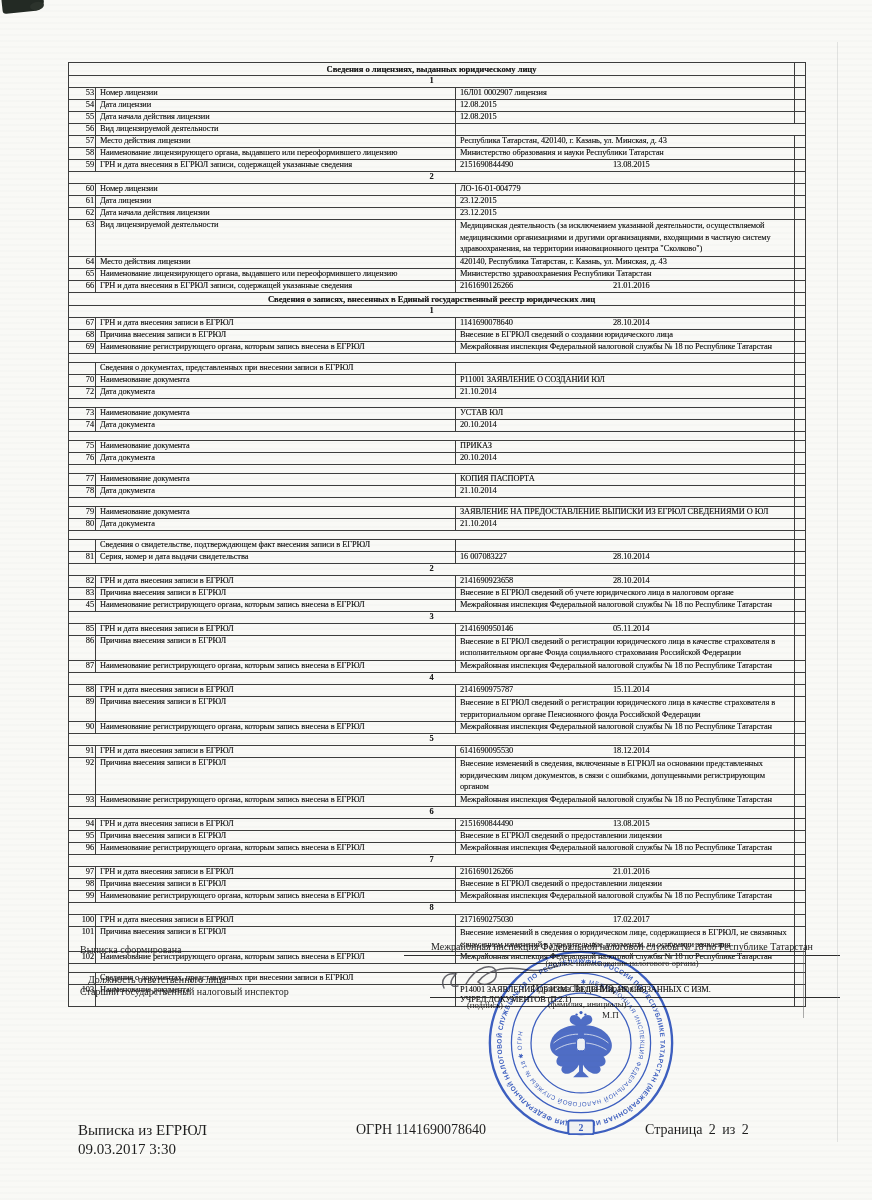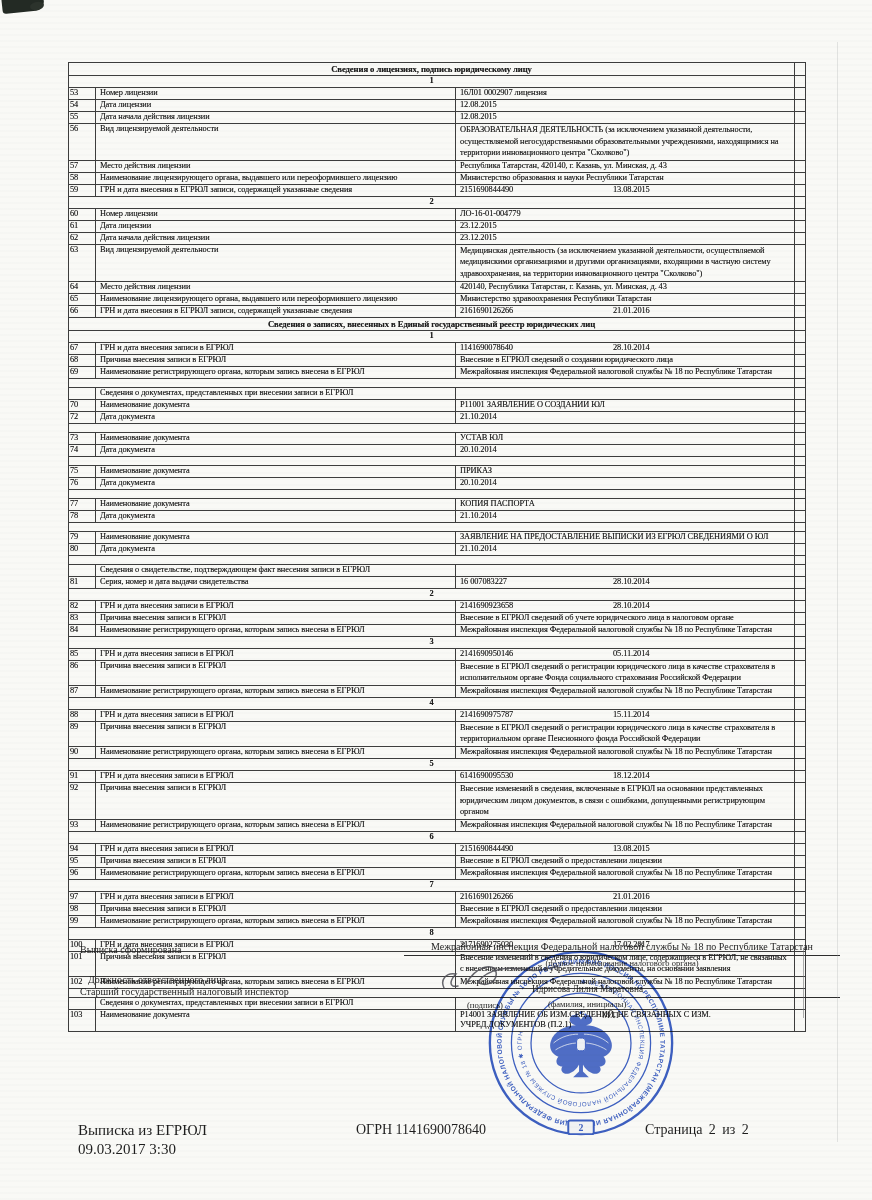--- a/index.html
+++ b/index.html
@@ -20,21 +20,21 @@
     position:absolute;left:68px;top:62px;width:738px;
     border:1px solid #3d3d3d;
     font-size:8.4px;line-height:10px;letter-spacing:-0.1px;
     text-shadow:0 0 .4px rgba(20,20,20,.55);
   }
   .trow{display:grid;grid-template-columns:27px 1fr 339px 10px;border-bottom:1px solid #3d3d3d;}
   .trow:last-child{border-bottom:none;}
   .trow.full{grid-template-columns:1fr 10px;}
   .c{border-right:1px solid #3d3d3d;padding:0 3px 1px 4px;min-height:10px;}
   .c:last-child{border-right:none;padding:0;}
-  .c-num{text-align:left;padding:0 1px 1px;}
+  .c-num{text-align:right;padding:0 1px 1px;}
   .c-val{position:relative;}
   .c-val.wrap{line-height:11.6px;}
   .date{position:absolute;left:157px;top:0;}
   .title-c{font-weight:bold;text-align:center;font-size:8.7px;padding:1px 2px;}
   .group-c{font-weight:bold;text-align:center;padding:0 2px 1px;}
   .trow.spacer .c{min-height:8px;}
 
   
   .abs{position:absolute;}
   .f-label{font-size:10px;line-height:12px;}
@@ -56,21 +56,21 @@
   .stamp-svg{left:483px;top:945px;mix-blend-mode:multiply;opacity:.92;filter:blur(.2px);}
 </style>
 </head>
 <body>
 
 <div class="corner-mark"></div>
 <div class="corner-mark2"></div>
 
 <div class="doc-table">
     <div class="trow full">
-      <div class="c title-c">Сведения о лицензиях, подпись юридическому лицу</div>
+      <div class="c title-c">Сведения о лицензиях, выданных юридическому лицу</div>
       <div class="c"></div>
     </div>
     <div class="trow full">
       <div class="c group-c">1</div>
       <div class="c"></div>
     </div>
     <div class="trow">
       <div class="c c-num">53</div>
       <div class="c">Номер лицензии</div>
       <div class="c c-val"><span>16Л01 0002907 лицензия</span></div>
@@ -84,21 +84,20 @@
     </div>
     <div class="trow">
       <div class="c c-num">55</div>
       <div class="c">Дата начала действия лицензии</div>
       <div class="c c-val"><span>12.08.2015</span></div>
       <div class="c"></div>
     </div>
     <div class="trow">
       <div class="c c-num">56</div>
       <div class="c">Вид лицензируемой деятельности</div>
-      <div class="c c-val wrap"><span>ОБРАЗОВАТЕЛЬНАЯ ДЕЯТЕЛЬНОСТЬ (за исключением указанной деятельности, осуществляемой негосударственными образовательными учреждениями, находящимися на территории инновационного центра "Сколково")</span></div>
       <div class="c"></div>
     </div>
     <div class="trow">
       <div class="c c-num">57</div>
       <div class="c">Место действия лицензии</div>
       <div class="c c-val"><span>Республика Татарстан, 420140, г. Казань, ул. Минская, д. 43</span></div>
       <div class="c"></div>
     </div>
     <div class="trow">
       <div class="c c-num">58</div>
@@ -296,21 +295,21 @@
       <div class="c c-val"><span>2141690923658</span><span class="date">28.10.2014</span></div>
       <div class="c"></div>
     </div>
     <div class="trow">
       <div class="c c-num">83</div>
       <div class="c">Причина внесения записи в ЕГРЮЛ</div>
       <div class="c c-val"><span>Внесение в ЕГРЮЛ сведений об учете юридического лица в налоговом органе</span></div>
       <div class="c"></div>
     </div>
     <div class="trow">
-      <div class="c c-num">84</div>
+      <div class="c c-num">45</div>
       <div class="c">Наименование регистрирующего органа, которым запись внесена в ЕГРЮЛ</div>
       <div class="c c-val"><span>Межрайонная инспекция Федеральной налоговой службы № 18 по Республике Татарстан</span></div>
       <div class="c"></div>
     </div>
     <div class="trow full">
       <div class="c group-c">3</div>
       <div class="c"></div>
     </div>
     <div class="trow">
       <div class="c c-num">85</div>

